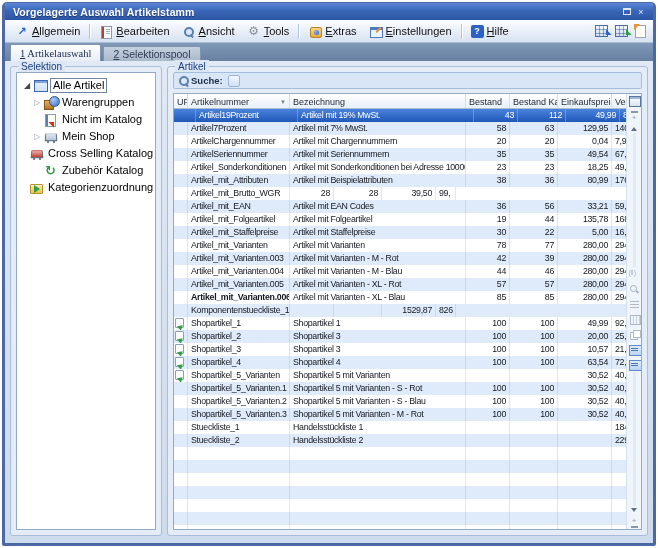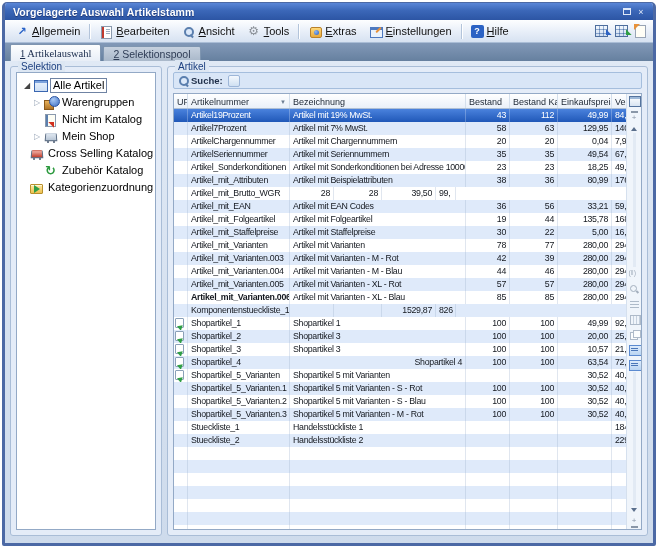--- a/index.html
+++ b/index.html
@@ -132,21 +132,21 @@
   .grid-panel{position:absolute;left:5px;top:26px;right:5px;bottom:5px;background:#fff;
     border:1px solid #93a9c6;overflow:hidden;}
   .grid-body{position:absolute;left:0;top:0;right:15px;bottom:0;overflow:hidden;}
   .g-header{display:flex;height:15px;background:linear-gradient(#ffffff,#e9f0f9);
     border-bottom:1px solid #aebfd4;}
   .h-cell{font-size:9px;color:#1c2633;padding:1px 0 0 3px;border-right:1px solid #d4dfec;
     white-space:nowrap;overflow:hidden;display:flex;align-items:center;flex:0 0 auto;}
   .sort-arrow{font-size:6px;color:#6e7f94;margin-left:auto;margin-right:3px;}
   .t-row{display:flex;height:13px;cursor:default;}
   .t-row.odd{background:#dfeafa;}
-  .t-row.selected{background:linear-gradient(#4a82dd,#2058b8);color:#fff;}
+  .t-row.selected{background:linear-gradient(#4a82dd,#2058b8);color:#fff;padding-left:8px;}
   .t-cell{font-size:8.8px;letter-spacing:-0.3px;line-height:13px;padding:0 3px;white-space:nowrap;
     overflow:hidden;border-right:1px solid rgba(160,180,205,.33);flex:0 0 auto;color:#14181f;}
   .t-row.selected .t-cell{color:#fff;border-right-color:rgba(255,255,255,.25);}
   .t-cell.num{text-align:right;}
   .t-cell.c-up{padding:1px 1px;}
   .up-ico{width:9px;height:10px;position:relative;display:inline-block;}
   .up-ico::before{content:"";position:absolute;inset:0;background:#fff;border:1px solid #8aa0b8;border-radius:1px;}
   .up-ico::after{content:"";position:absolute;right:-2px;bottom:-1px;width:0;height:0;
     border:3px solid transparent;border-left:5px solid #2f9e44;transform:rotate(-40deg);}
 
@@ -492,21 +492,21 @@
                 <div class="t-cell" style="width: 102px;">Shopartikel_3</div>
                 <div class="t-cell" style="width: 176px;">Shopartikel 3</div>
                 <div class="t-cell num" style="width: 44px;">100</div>
                 <div class="t-cell num" style="width: 48px;">100</div>
                 <div class="t-cell num" style="width: 54px;">10,57</div>
                 <div class="t-cell" style="width: 20px;">21,</div>
               </div>
               <div class="t-row odd">
                 <div class="t-cell c-up" style="width: 14px;"><span class="up-ico"></span></div>
                 <div class="t-cell" style="width: 102px;">Shopartikel_4</div>
-                <div class="t-cell" style="width: 176px; text-align: right;">Shopartikel 4</div>
+                <div class="t-cell" style="width: 176px;">Shopartikel 4</div>
                 <div class="t-cell num" style="width: 44px;">100</div>
                 <div class="t-cell num" style="width: 48px;">100</div>
                 <div class="t-cell num" style="width: 54px;">63,54</div>
                 <div class="t-cell" style="width: 20px;">72,</div>
               </div>
               <div class="t-row">
                 <div class="t-cell c-up" style="width: 14px;"><span class="up-ico"></span></div>
                 <div class="t-cell" style="width: 102px;">Shopartikel_5_Varianten</div>
                 <div class="t-cell" style="width: 176px;">Shopartikel 5 mit Varianten</div>
                 <div class="t-cell num" style="width: 44px;"></div>

